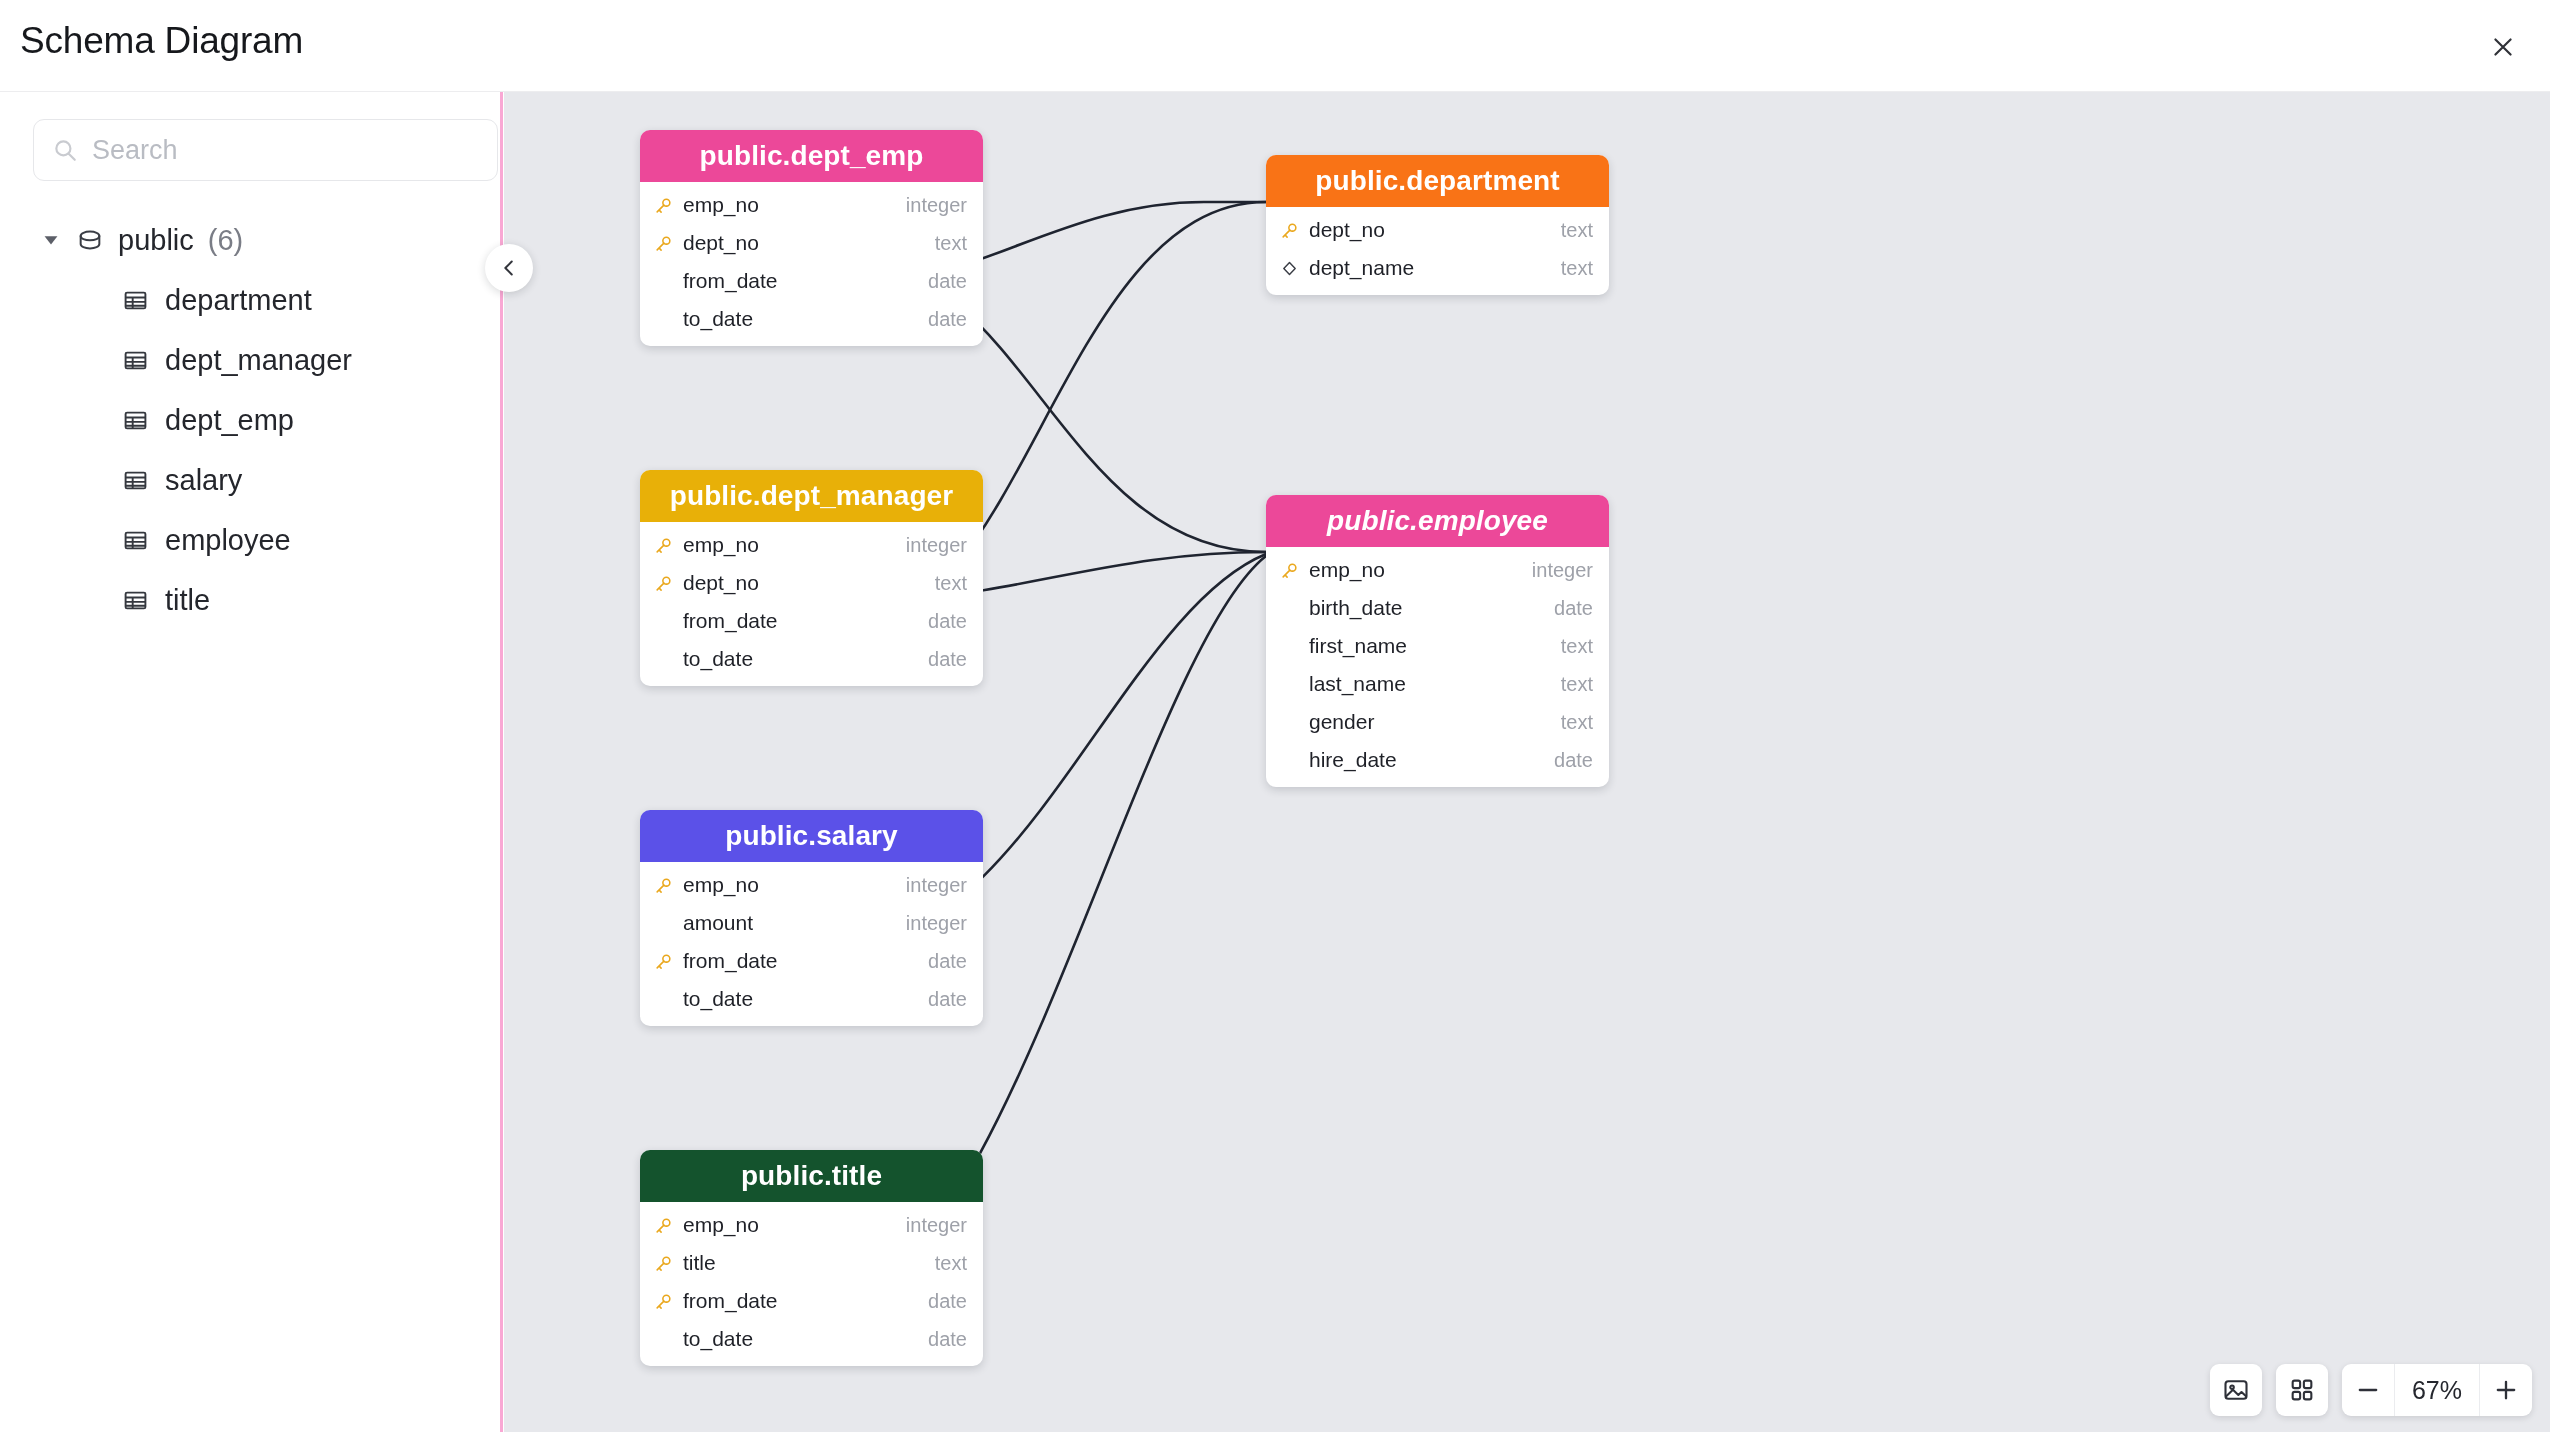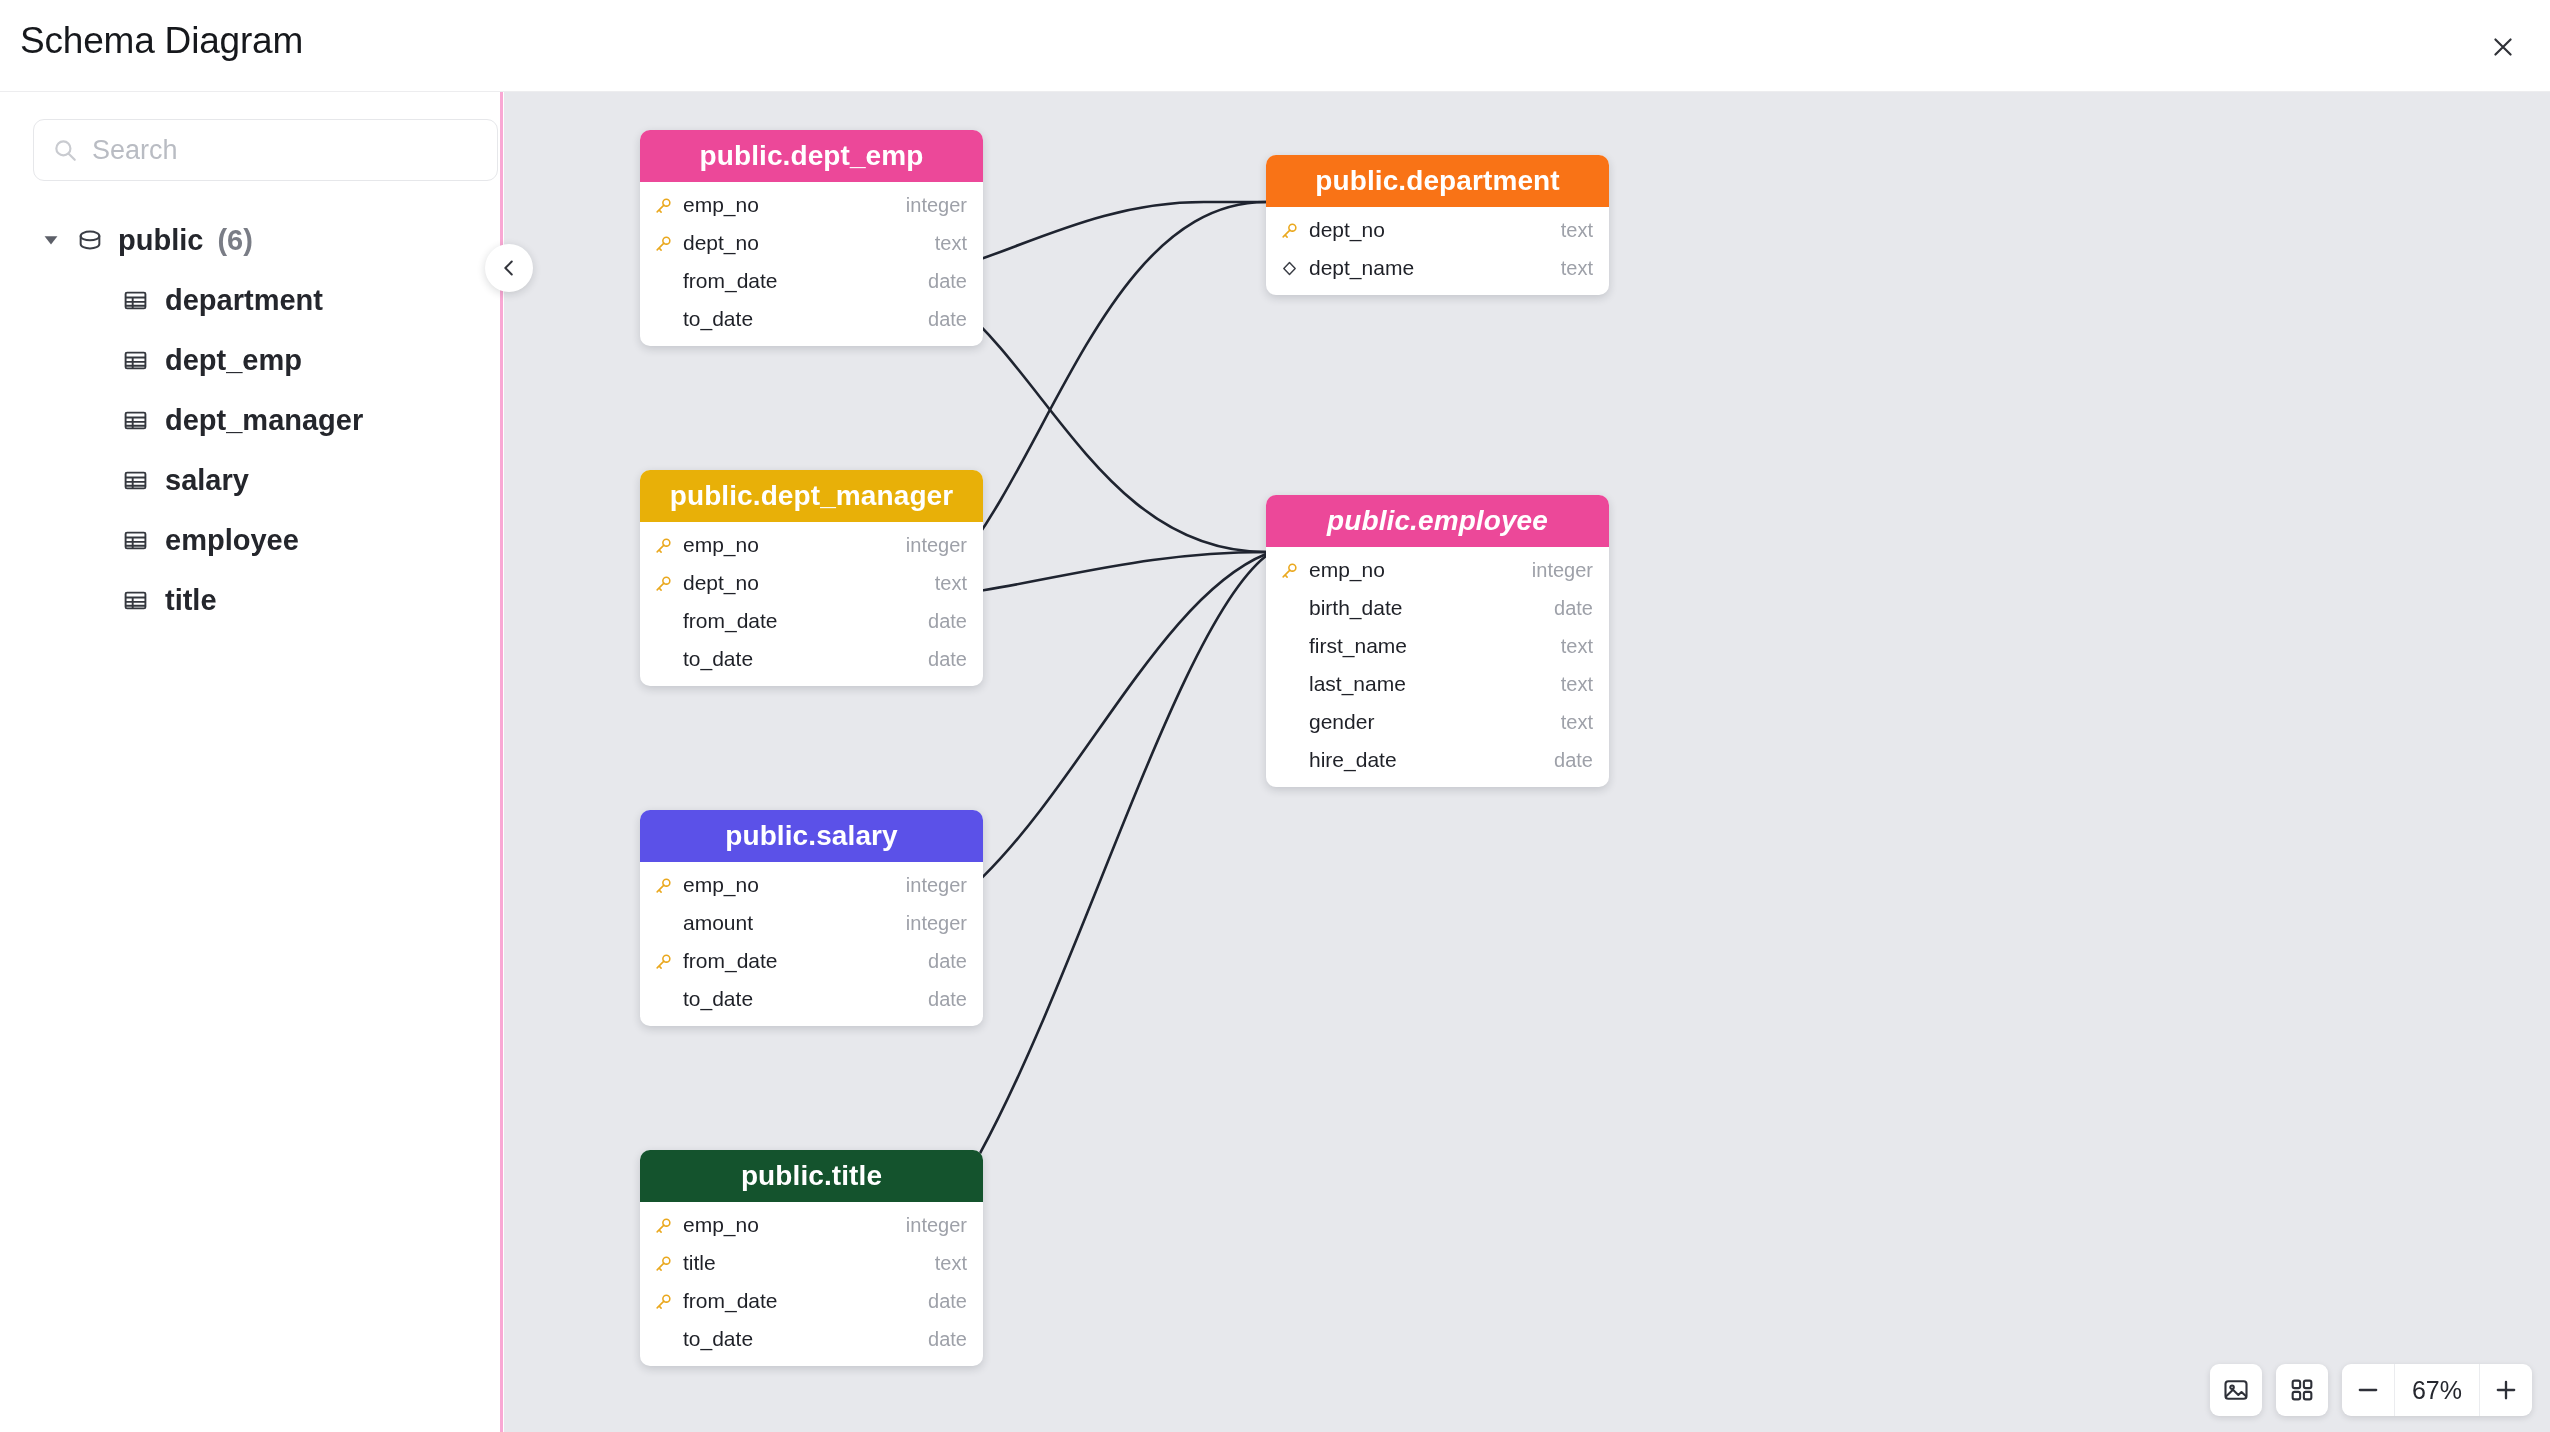--- a/index.html
+++ b/index.html
@@ -41,21 +41,21 @@
   .search-input {
     border: none; outline: none; background: transparent;
     font-family: "Liberation Sans", sans-serif;
     font-size: 27px; color: #30323a; width: 100%;
   }
   .search-input::placeholder { color: #b9bcc3; }
 
   .tree { position: absolute; left: 0; top: 118px; width: 503px; }
   .tree-row {
     display: flex; align-items: center; height: 60px; cursor: pointer;
-    padding-left: 40px; gap: 14px; font-weight: bold;
+    padding-left: 40px; gap: 14px;
   }
   .tree-row.schema { padding-left: 40px; }
   .tree-row.table { padding-left: 122px; gap: 16px; }
   .caret { width: 22px; height: 22px; flex: none; color: #5c5f68; }
   .schema-icon { width: 28px; height: 28px; flex: none; color: #3a3d45; }
   .table-icon { width: 27px; height: 27px; flex: none; color: #35383f; }
   .tree-label { font-size: 29px; color: #24262c; white-space: nowrap; }
   .tree-count { font-size: 29px; color: #7a7d86; }
 
   
@@ -163,28 +163,28 @@
             <rect x="3.2" y="5" width="17.6" height="14" rx="1.3"></rect>
             <path d="M3.2 9.4 H20.8 M3.2 13.2 H20.8 M3.2 16.6 H20.8 M9.5 9.4 V19"></path>
           </svg>
             <span class="tree-label">department</span>
           </div>
           <div class="tree-row table">
             <svg class="table-icon" viewBox="0 0 24 24" fill="none" stroke="currentColor" stroke-width="1.7">
             <rect x="3.2" y="5" width="17.6" height="14" rx="1.3"></rect>
             <path d="M3.2 9.4 H20.8 M3.2 13.2 H20.8 M3.2 16.6 H20.8 M9.5 9.4 V19"></path>
           </svg>
+            <span class="tree-label">dept_manager</span>
+          </div>
+          <div class="tree-row table">
+            <svg class="table-icon" viewBox="0 0 24 24" fill="none" stroke="currentColor" stroke-width="1.7">
+            <rect x="3.2" y="5" width="17.6" height="14" rx="1.3"></rect>
+            <path d="M3.2 9.4 H20.8 M3.2 13.2 H20.8 M3.2 16.6 H20.8 M9.5 9.4 V19"></path>
+          </svg>
             <span class="tree-label">dept_emp</span>
-          </div>
-          <div class="tree-row table">
-            <svg class="table-icon" viewBox="0 0 24 24" fill="none" stroke="currentColor" stroke-width="1.7">
-            <rect x="3.2" y="5" width="17.6" height="14" rx="1.3"></rect>
-            <path d="M3.2 9.4 H20.8 M3.2 13.2 H20.8 M3.2 16.6 H20.8 M9.5 9.4 V19"></path>
-          </svg>
-            <span class="tree-label">dept_manager</span>
           </div>
           <div class="tree-row table">
             <svg class="table-icon" viewBox="0 0 24 24" fill="none" stroke="currentColor" stroke-width="1.7">
             <rect x="3.2" y="5" width="17.6" height="14" rx="1.3"></rect>
             <path d="M3.2 9.4 H20.8 M3.2 13.2 H20.8 M3.2 16.6 H20.8 M9.5 9.4 V19"></path>
           </svg>
             <span class="tree-label">salary</span>
           </div>
           <div class="tree-row table">
             <svg class="table-icon" viewBox="0 0 24 24" fill="none" stroke="currentColor" stroke-width="1.7">

